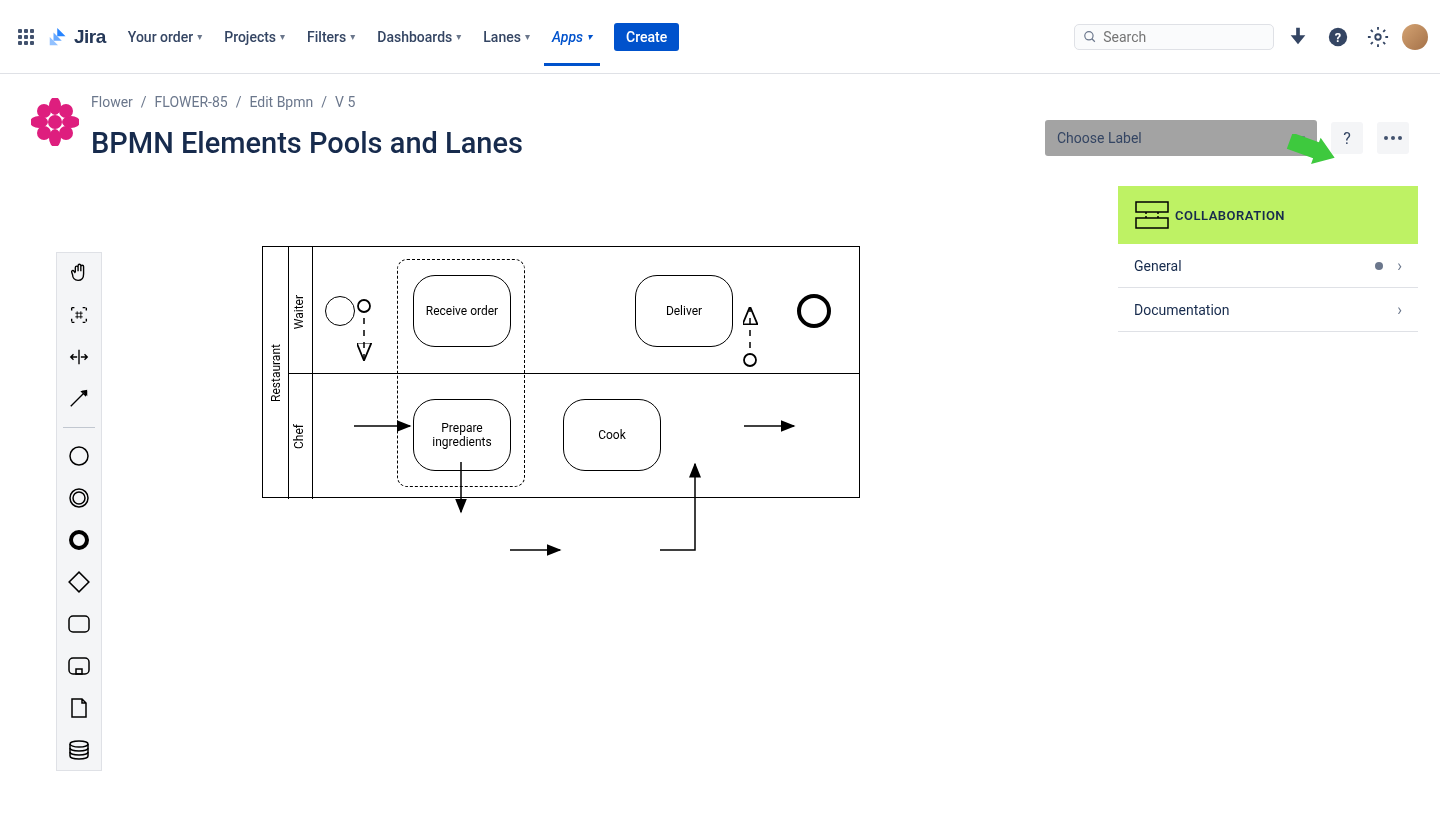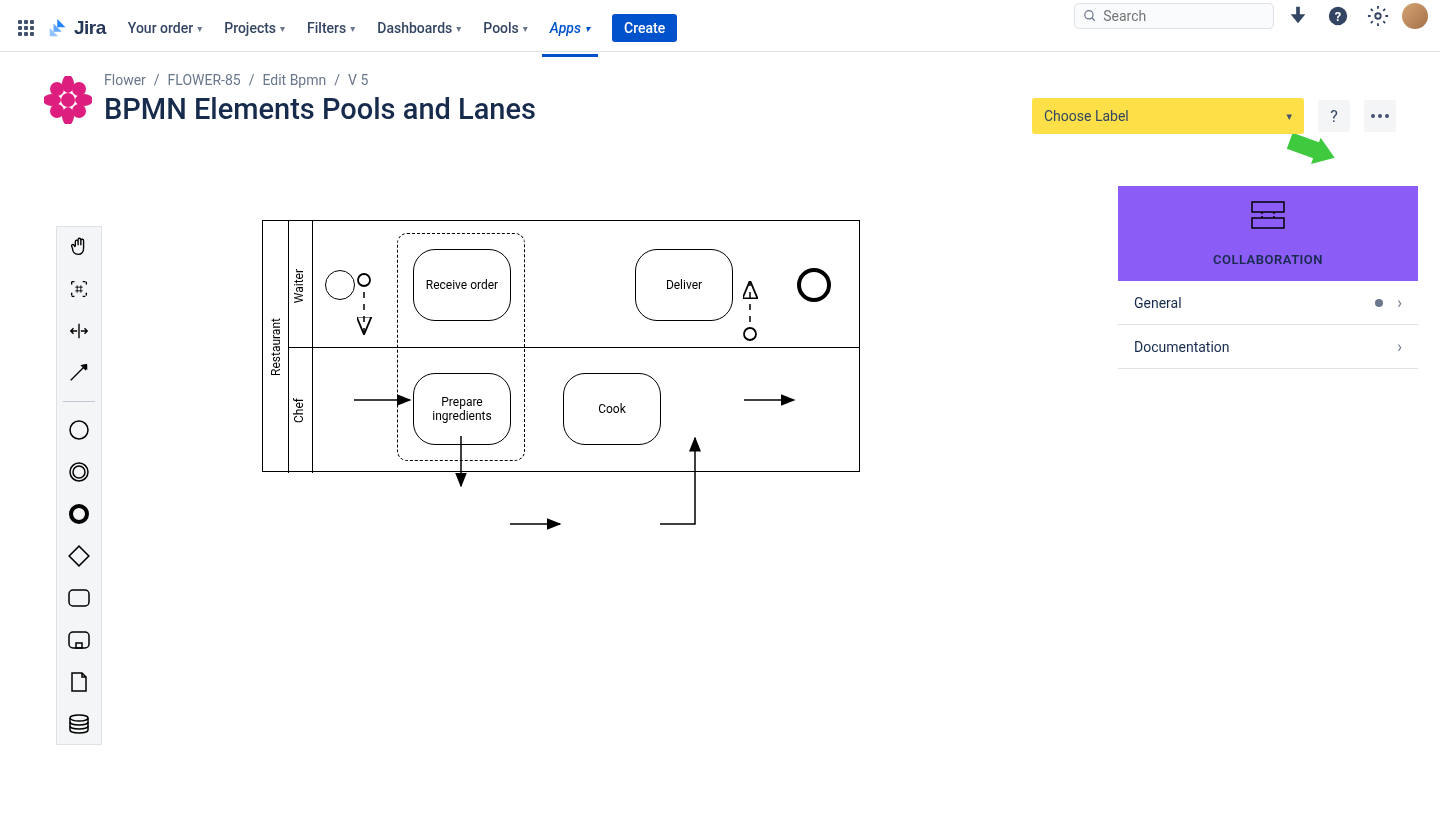--- a/index.html
+++ b/index.html
@@ -1,19 +1,19 @@
 <!DOCTYPE html>
 <html><head>
   <meta charset="utf-8">
   <style>
     * { margin: 0; padding: 0; box-sizing: border-box; font-family: -apple-system, BlinkMacSystemFont, "Segoe UI", Roboto, sans-serif; }
     body { width: 1440px; height: 820px; background: #fff; overflow: hidden; }
 
     
-    .top-nav { height: 52px; border-bottom: 1px solid #dfe1e6; display: flex; align-items: flex-start; padding: 0 12px; }
+    .top-nav { height: 74px; border-bottom: 1px solid #dfe1e6; display: flex; align-items: center; padding: 0 12px; }
     .nav-left { display: flex; align-items: center; gap: 6px; flex: 1; }
     .app-switcher { width: 28px; height: 28px; display: flex; align-items: center; justify-content: center; cursor: pointer; }
     .dots9 { display: grid; grid-template-columns: repeat(3, 4px); gap: 2px; }
     .dots9 > span { width: 4px; height: 4px; background: #42526e; border-radius: 1px; }
     .jira-logo { display: flex; align-items: center; gap: 4px; margin-right: 8px; cursor: pointer; }
     .jira-logo svg { width: 24px; height: 24px; }
     .jira-logo-text { font-family: Charlie, Arial, sans-serif; font-size: 19px; font-weight: 600; color: #253858; letter-spacing: -0.5px; }
     .nav-item { display: flex; align-items: center; gap: 4px; padding: 4px 8px; color: #344563; font-size: 14px; font-weight: 500; cursor: pointer; border-radius: 3px; }
     .nav-item.active { color: #0052cc; font-style: italic; }
     .nav-item .chev { font-size: 10px; color: #6b778c; }
@@ -21,27 +21,27 @@
     .active-underline { position: absolute; bottom: -1px; left: 0; right: 0; height: 3px; background: #0052cc; }
     .nav-item-wrap { position: relative; height: 56px; display: flex; align-items: center; }
     .create-btn { margin-left: 8px; background: #0052cc; color: #fff; border: none; padding: 6px 12px; font-size: 14px; font-weight: 500; border-radius: 3px; cursor: pointer; }
     .nav-right { display: flex; align-items: center; gap: 8px; }
     .search-box { display: flex; align-items: center; border: 1px solid #dfe1e6; border-radius: 5px; padding: 4px 8px; width: 200px; background: #fafbfc; }
     .search-box input { border: none; outline: none; font-size: 14px; background: transparent; width: 100%; color: #5e6c84; }
     .icon-btn { width: 32px; height: 32px; display: flex; align-items: center; justify-content: center; cursor: pointer; color: #344563; }
     .avatar { width: 26px; height: 26px; border-radius: 50%; background: linear-gradient(135deg, #d4a373, #a47148); }
 
     
-    .page-header { padding: 20px 44px 10px; display: flex; align-items: flex-start; }
+    .page-header { padding: 20px 31px 10px; display: flex; align-items: flex-start; }
     .proj-icon { width: 48px; height: 48px; margin-right: 12px; margin-top: 4px; }
     .breadcrumb { display: flex; gap: 8px; color: #6b778c; font-size: 14px; }
     .breadcrumb span.sep { color: #6b778c; }
-    .page-title { font-size: 29px; font-weight: 500; color: #172b4d; margin-top: 4px; }
+    .page-title { font-size: 29px; font-weight: 500; color: #172b4d; margin-top: 16px; }
     .header-right { margin-left: auto; display: flex; align-items: center; gap: 14px; padding-top: 26px; }
-    .label-select { width: 272px; background: #fde047; border: none; border-radius: 3px; padding: 10px 12px; font-size: 14px; color: #344563; display: flex; align-items: center; justify-content: space-between; cursor: pointer; }
+    .label-select { width: 272px; background: #a3a3a3; border: none; border-radius: 3px; padding: 10px 12px; font-size: 14px; color: #344563; display: flex; align-items: center; justify-content: space-between; cursor: pointer; }
     .act-btn { padding: 8px 10px; font-size: 14px; color: #344563; background: transparent; border: none; cursor: pointer; font-weight: 400; border-radius: 3px; }
     .act-btn.disabled { color: #a5adba; cursor: default; }
     .act-btn.highlight { background: #8a8a8a; border-radius: 3px; }
     .help-sq, .more-sq { width: 32px; height: 32px; background: #f4f5f7; border-radius: 3px; display: flex; align-items: center; justify-content: center; color: #344563; cursor: pointer; }
     .action-group { display: flex; background: #f4f5f7; border-radius: 3px; padding: 0 2px; align-items: center; gap: 2px; }
 
     
     .canvas-area { position: relative; margin-top: 20px; }
     .palette { position: absolute; left: 56px; top: 62px; width: 46px; background: #f4f5f7; border: 1px solid #dfe1e6; padding: 6px 0; display: flex; flex-direction: column; align-items: center; gap: 14px; }
     .pal-item { width: 28px; height: 28px; display: flex; align-items: center; justify-content: center; cursor: pointer; color: #172b4d; }
@@ -54,21 +54,21 @@
     .pool-title-h { font-size: 12px; text-align: center; width: 100%; }
     .task-box { position: absolute; border: 1.5px solid #000; border-radius: 22px; background: #fff; font-size: 12px; display: flex; align-items: center; justify-content: center; text-align: center; padding: 4px; }
     .start-evt { position: absolute; border: 1.5px solid #000; border-radius: 50%; background: #fff; }
     .end-evt { position: absolute; border: 4px solid #000; border-radius: 50%; background: #fff; }
     .subproc { position: absolute; border: 1.5px dashed #000; border-radius: 10px; }
     .lane-label { writing-mode: vertical-rl; transform: rotate(180deg); font-size: 12px; position: absolute; }
     svg.flows { position: absolute; left: 0; top: 0; overflow: visible; }
 
     
     .props { position: absolute; right: 22px; top: 186px; width: 300px; }
-    .props-head { background: #8b5cf6; padding: 14px 16px; display: flex; align-items: center; gap: 22px; font-size: 13px; font-weight: 600; letter-spacing: 0.5px; color: #172b4d; flex-direction: column; }
+    .props-head { background: #bef264; padding: 14px 16px; display: flex; align-items: center; gap: 5px; font-size: 13px; font-weight: 600; letter-spacing: 0.5px; color: #172b4d; }
     .props-row { padding: 12px 16px; border-bottom: 1px solid #dfe1e6; display: flex; align-items: center; font-size: 14px; color: #172b4d; cursor: pointer; }
     .props-row .dot { width: 8px; height: 8px; border-radius: 50%; background: #6b778c; margin-left: auto; margin-right: 14px; }
     .props-row .arr { color: #6b778c; font-size: 16px; }
 
     
     .green-arrow { position: absolute; right: 92px; top: 134px; }
   </style>
 </head>
 <body>
 
@@ -114,21 +114,21 @@
         </div>
       </div>
     <div class="nav-item-wrap">
         <div class="nav-item">
           <span>Dashboards</span>
           <span class="chev">▾</span>
         </div>
       </div>
     <div class="nav-item-wrap">
         <div class="nav-item">
-          <span>Pools</span>
+          <span>Lanes</span>
           <span class="chev">▾</span>
         </div>
       </div>
     <div class="nav-item-wrap">
         <div class="nav-item active">
           <span>Apps</span>
           <span class="chev">▾</span>
         </div>
         <div class="active-underline"></div>
       </div>

